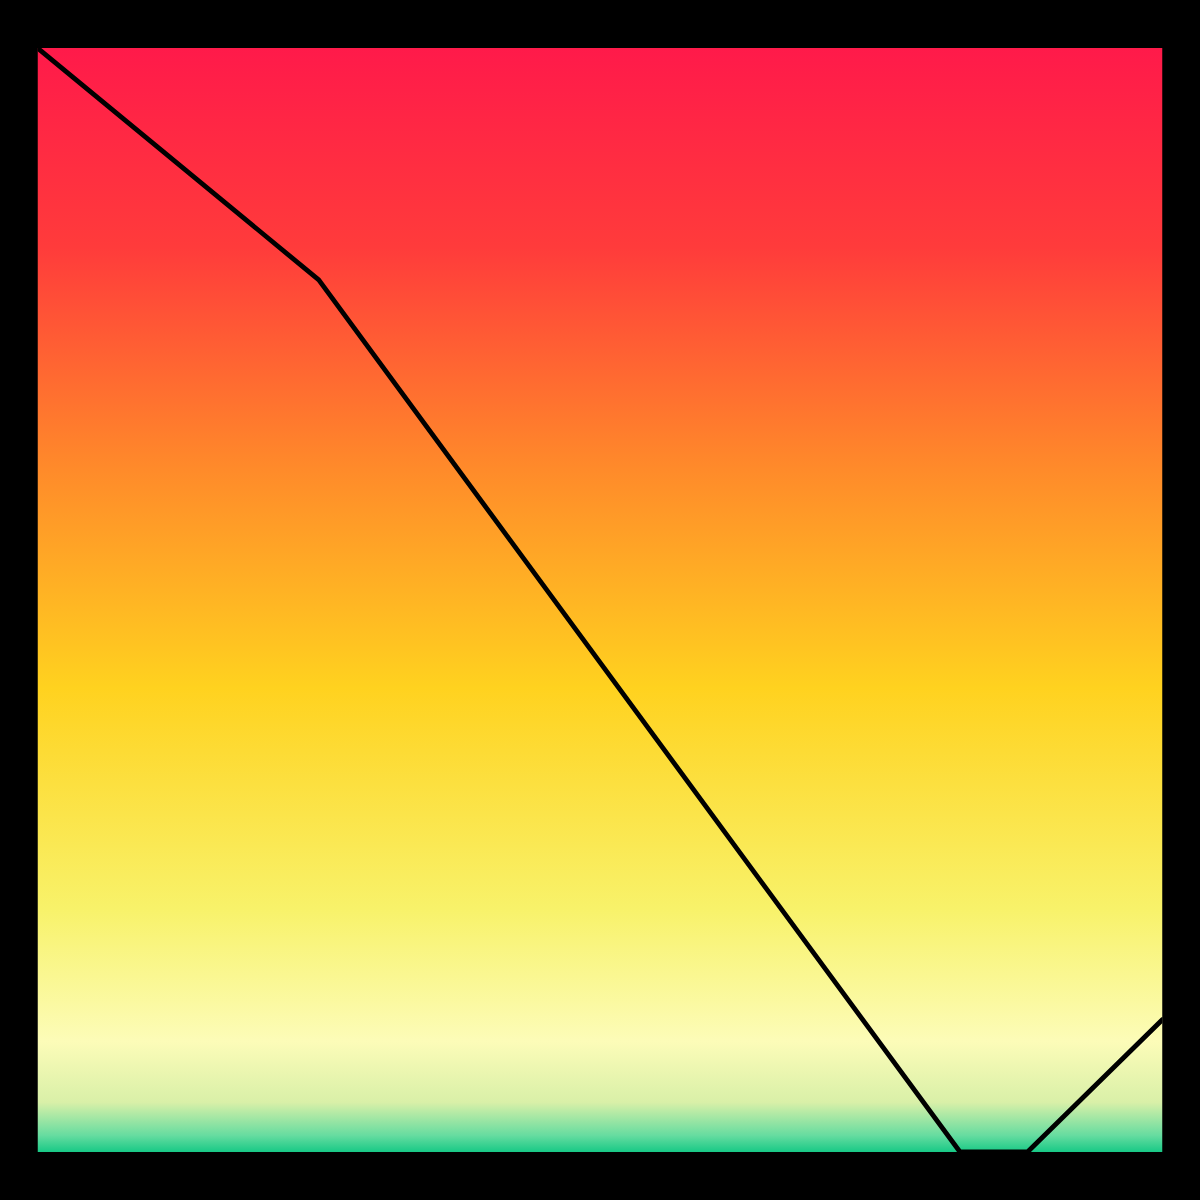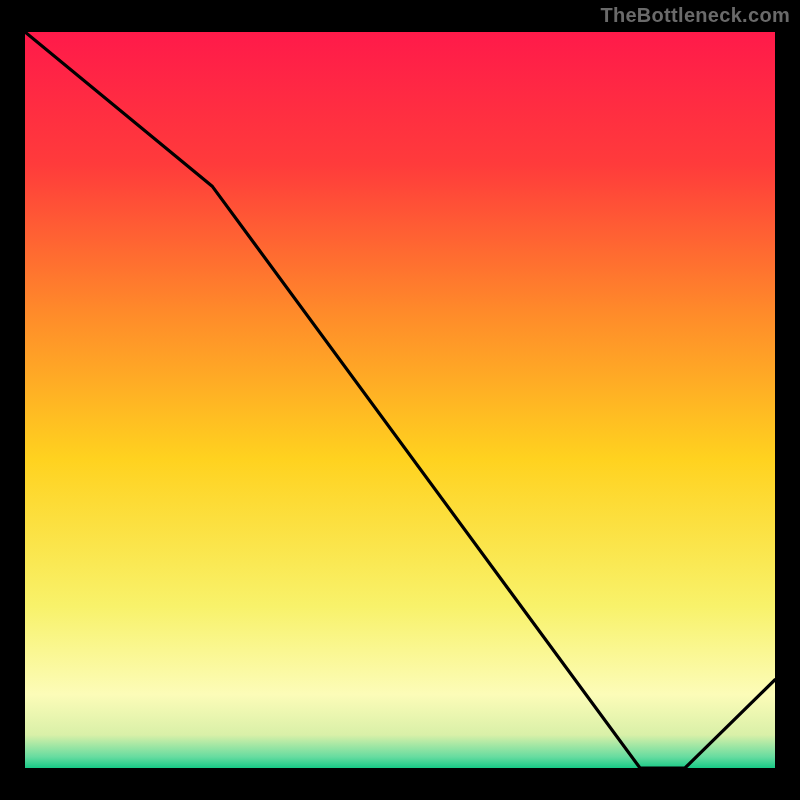--- a/index.html
+++ b/index.html
@@ -58,21 +58,20 @@
     white-space: nowrap;
     z-index: 25;
     transform: translate(-50%, -50%);
   }
 </style>
 </head>
 <body>
 
 <div class="stage">
 
-  <div class="watermark">TheBottleneck.com</div>
 
   <div class="plot-frame">
 
     <svg id="bg-svg" viewBox="0 0 750 736" preserveAspectRatio="none">
       <defs>
         <linearGradient id="heat" x1="0" y1="0" x2="0" y2="1">
             <stop offset="0.00%" stop-color="#ff1a4a"></stop>
             <stop offset="18.00%" stop-color="#ff3b3b"></stop>
             <stop offset="38.00%" stop-color="#ff8a2a"></stop>
             <stop offset="58.00%" stop-color="#ffd21f"></stop>

